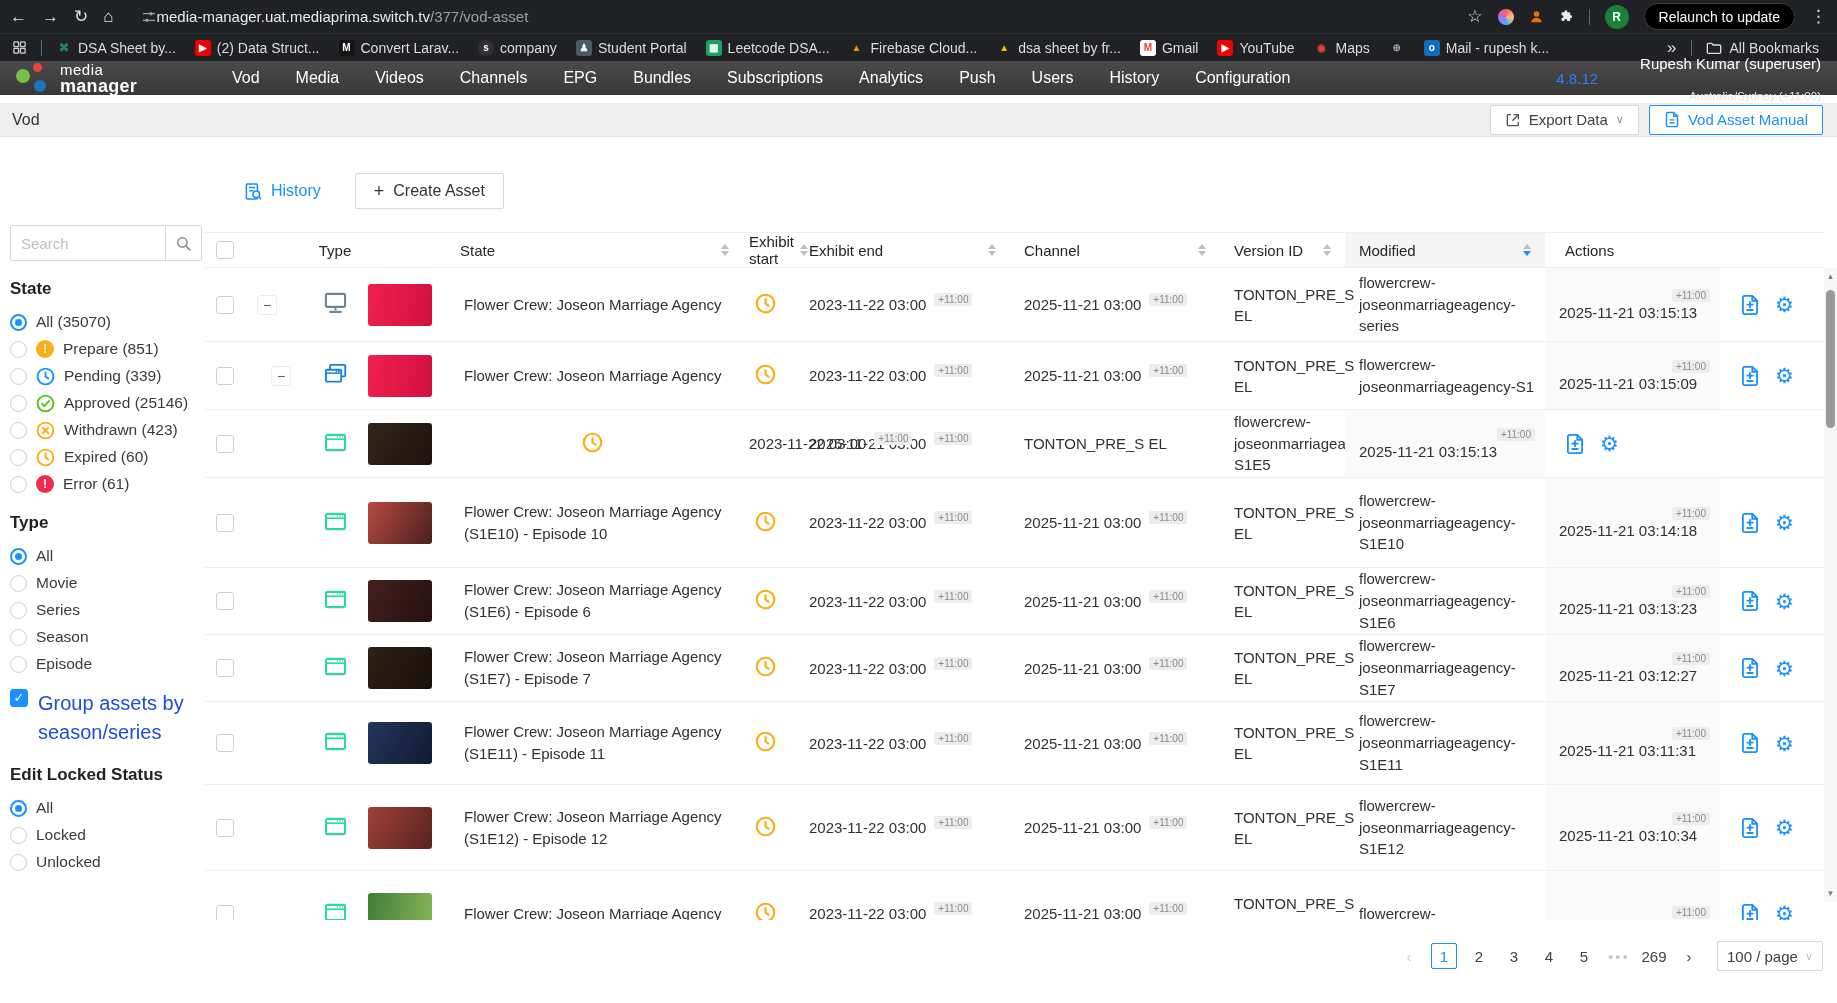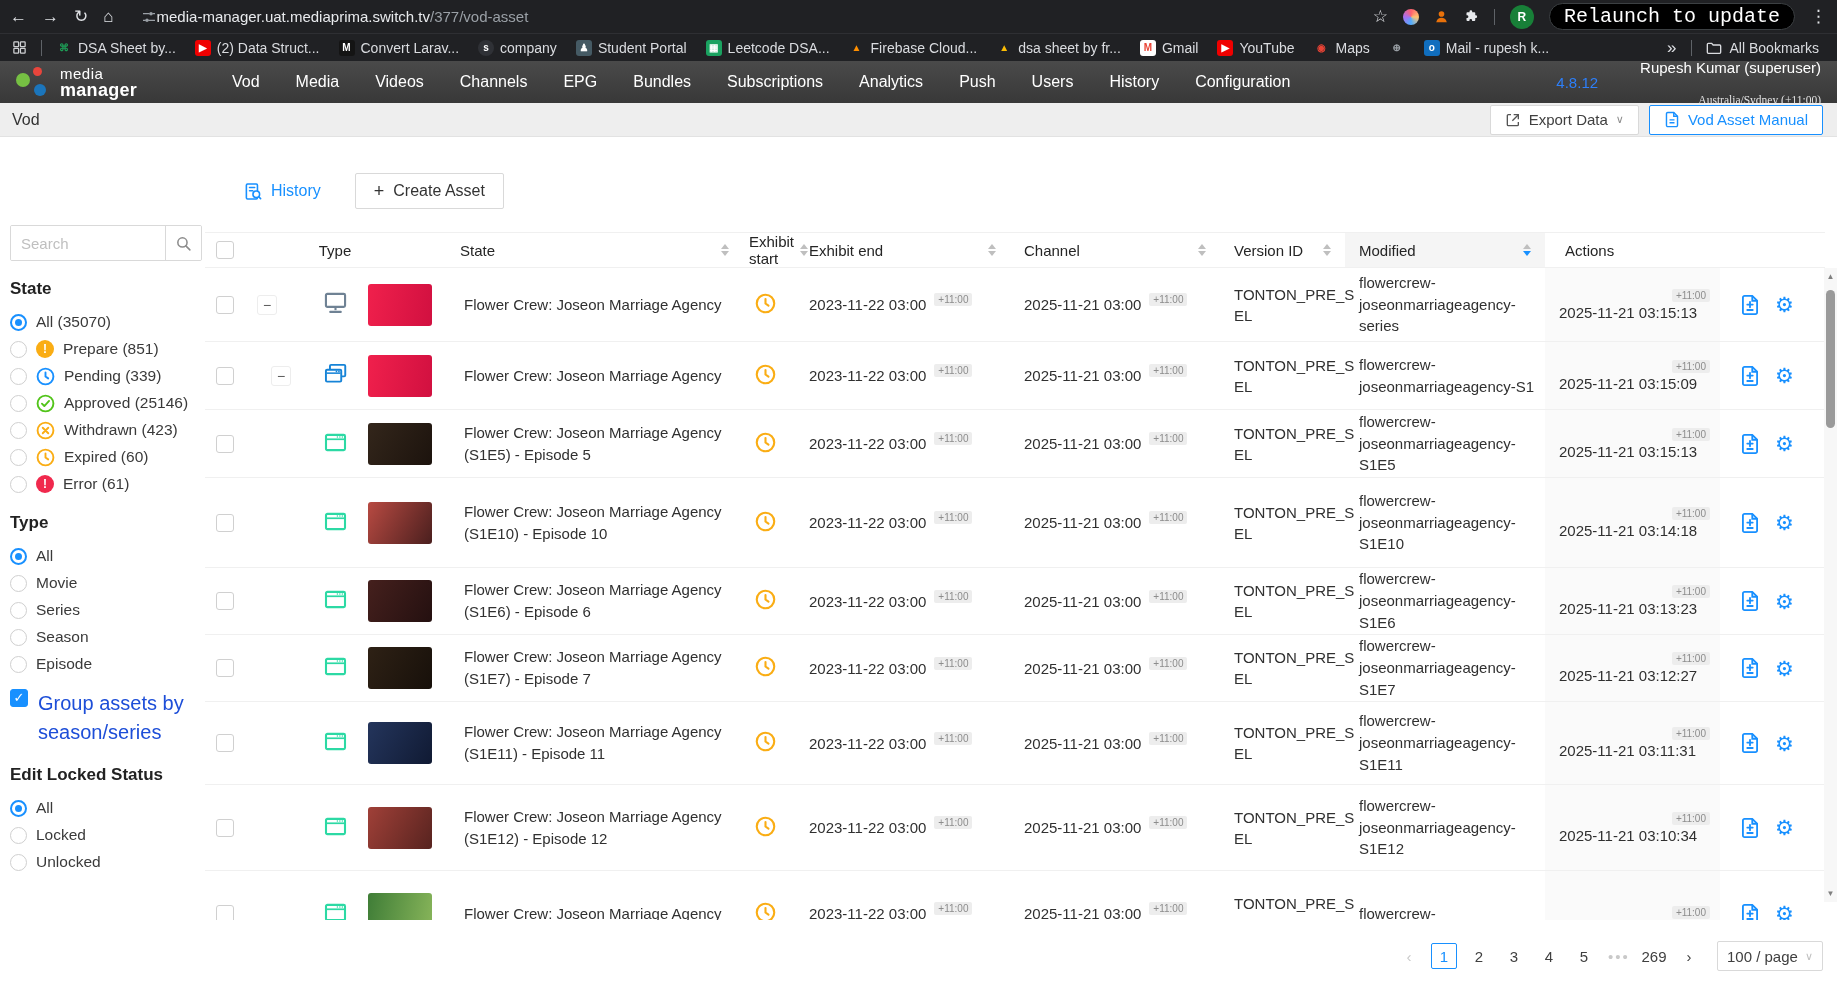--- a/index.html
+++ b/index.html
@@ -12,47 +12,47 @@
   .bico{color:#dfe1e5;font-size:17px;line-height:1;cursor:default;}
   .omnibox{flex:1;display:flex;align-items:center;padding-left:12px;min-width:0;}
   .url{font-size:15px;color:#e8eaed;white-space:nowrap;}
   .url .p2{color:#9aa0a6;}
   .ext1{width:16px;height:16px;border-radius:50%;
         background:conic-gradient(#ff5f6d,#ffc371,#4facfe,#a770ef,#ff5f6d);}
   .vsep{width:1px;height:16px;background:#5f6368;}
   .avatar{width:24px;height:24px;border-radius:50%;background:#188038;color:#fff;font-size:12px;
           font-weight:bold;display:flex;align-items:center;justify-content:center;}
   .relaunch{background:#000;color:#fff;border:1px solid #3c4043;border-radius:16px;height:27px;
-            padding:0 14px;font-size:20px;font-family:Liberation Mono, monospace;}
+            padding:0 14px;font-size:14px;font-family:Liberation Sans, sans-serif;}
   .br2{position:absolute;left:0;top:33px;width:1837px;height:28px;background:#202124;
        border-top:1px solid #2e2f33;display:flex;align-items:center;padding:0 12px;gap:14px;}
   .bmlist{display:flex;align-items:center;gap:19px;flex:1;min-width:0;}
   .bm{display:flex;align-items:center;gap:6px;white-space:nowrap;}
   .bmico{width:16px;height:16px;border-radius:3px;font-size:10px;font-weight:bold;
          display:flex;align-items:center;justify-content:center;}
   .bmlabel{font-size:14px;color:#dadce0;}
   .allbm{display:flex;align-items:center;gap:8px;font-size:14px;color:#dadce0;margin-right:6px;}
   
-  .appnav{position:absolute;left:0;top:61px;width:1837px;height:42px;
+  .appnav{position:absolute;left:0;top:61px;width:1837px;height:34px;
           background:linear-gradient(#4a4a4a,#383838);display:flex;align-items:center;padding-left:14px;}
   .logo{display:flex;align-items:center;gap:10px;width:200px;}
   .logomark{position:relative;width:36px;height:36px;}
   .lc{position:absolute;border-radius:50%;}
   .lc1{width:14px;height:14px;background:#76c043;left:2px;top:9px;}
   .lc2{width:9px;height:9px;background:#e8453c;left:19px;top:3px;}
   .lc3{width:12px;height:12px;background:#1b75bb;left:20px;top:20px;}
   .logotext{color:#fff;line-height:1;}
   .logotext .l1{font-size:15px;letter-spacing:.5px;}
   .logotext .l2{font-size:18px;font-weight:bold;letter-spacing:.3px;}
   .navitems{display:flex;align-items:center;gap:36px;margin-left:18px;}
   .navitem{color:#fff;font-size:16px;white-space:nowrap;cursor:pointer;}
   .ver{margin-left:auto;font-size:15px;color:#2d7ff9;}
   .userblk{margin-left:42px;margin-right:16px;text-align:right;color:#fff;}
   .uname{font-size:15px;}
-  .utz{font-size:11.5px;color:#e3e3e3;margin-top:18px;font-family:Liberation Serif, serif;}
+  .utz{font-size:11.5px;color:#e3e3e3;margin-top:18px;}
   
   .crumbbar{position:absolute;left:0;top:103px;width:1837px;height:34px;background:#eeeeee;
             border-bottom:1px solid #e2e2e2;display:flex;align-items:center;padding:0 14px 0 12px;}
   .crumb{font-size:16px;color:#333;}
   .crumb-sp{flex:1;}
   .btn{display:flex;align-items:center;gap:8px;height:30px;padding:0 14px;border-radius:2px;
        font-size:15px;font-family:inherit;background:#fff;border:1px solid #d9d9d9;color:#404040;}
   .btn.manual{border-color:#1890ff;color:#1890ff;margin-left:10px;}
   .chevsm{font-size:11px;color:#8c8c8c;}
   
@@ -680,21 +680,20 @@
                   <rect x="2" y="2" width="20" height="16" rx="1.5" stroke="#2cd9a4" stroke-width="2.2"></rect>
                   <path d="M2.8 6.6h18.4" stroke="#2cd9a4" stroke-width="1.8"></path>
                   <circle cx="14" cy="4.3" r="0.8" fill="#2cd9a4"></circle>
                   <circle cx="16.6" cy="4.3" r="0.8" fill="#2cd9a4"></circle>
                   <circle cx="19.2" cy="4.3" r="0.8" fill="#2cd9a4"></circle>
                 </svg></span>
             </div>
     <div class="ccell">
               <span class="thumb" style="background: linear-gradient(120deg, rgb(51, 38, 27), rgb(28, 19, 13));"></span>
             </div>
-    <div class="ccell c-title">Flower Crew: Joseon Marriage Agency (S1E5) - Episode 5</div>
     <div class="ccell c-state">
               <span class="rowclock"><svg width="21" height="21" viewBox="0 0 24 24">
                   <circle cx="12" cy="12" r="10" fill="none" stroke="#faad14" stroke-width="2.4"></circle>
                   <path d="M12 6.8V12l3.4 2.4" fill="none" stroke="#faad14" stroke-width="2.4" stroke-linecap="round"></path>
                 </svg></span>
             </div>
     <div class="ccell c-date">
               <span>2023-11-22 03:00</span>
               <span class="tzb">+11:00</span>
             </div>

